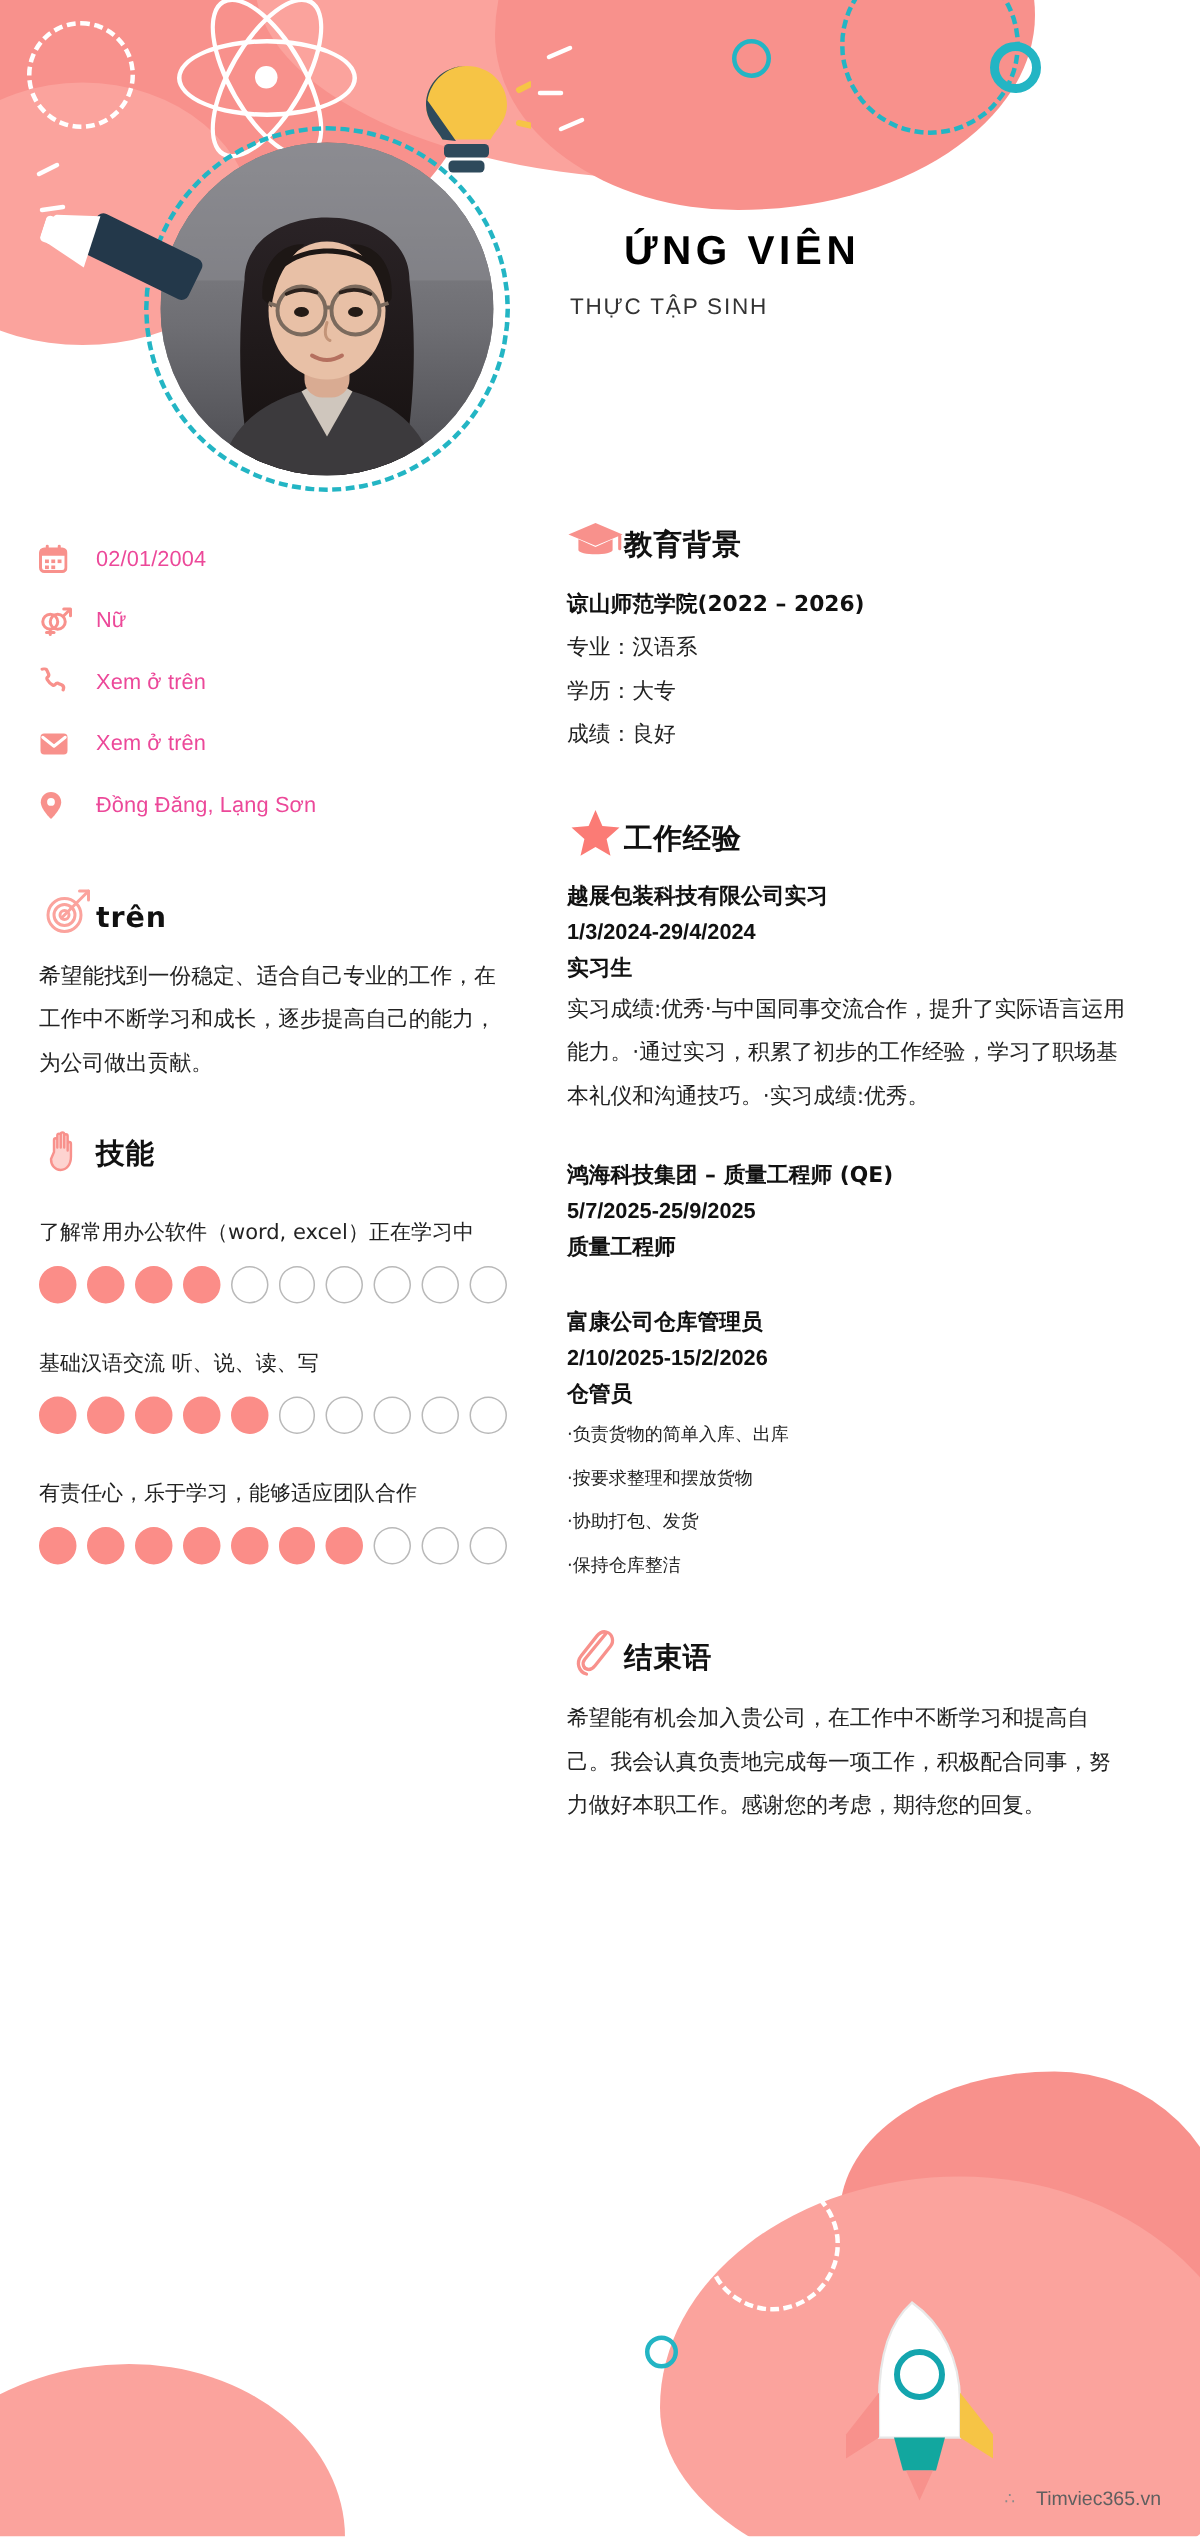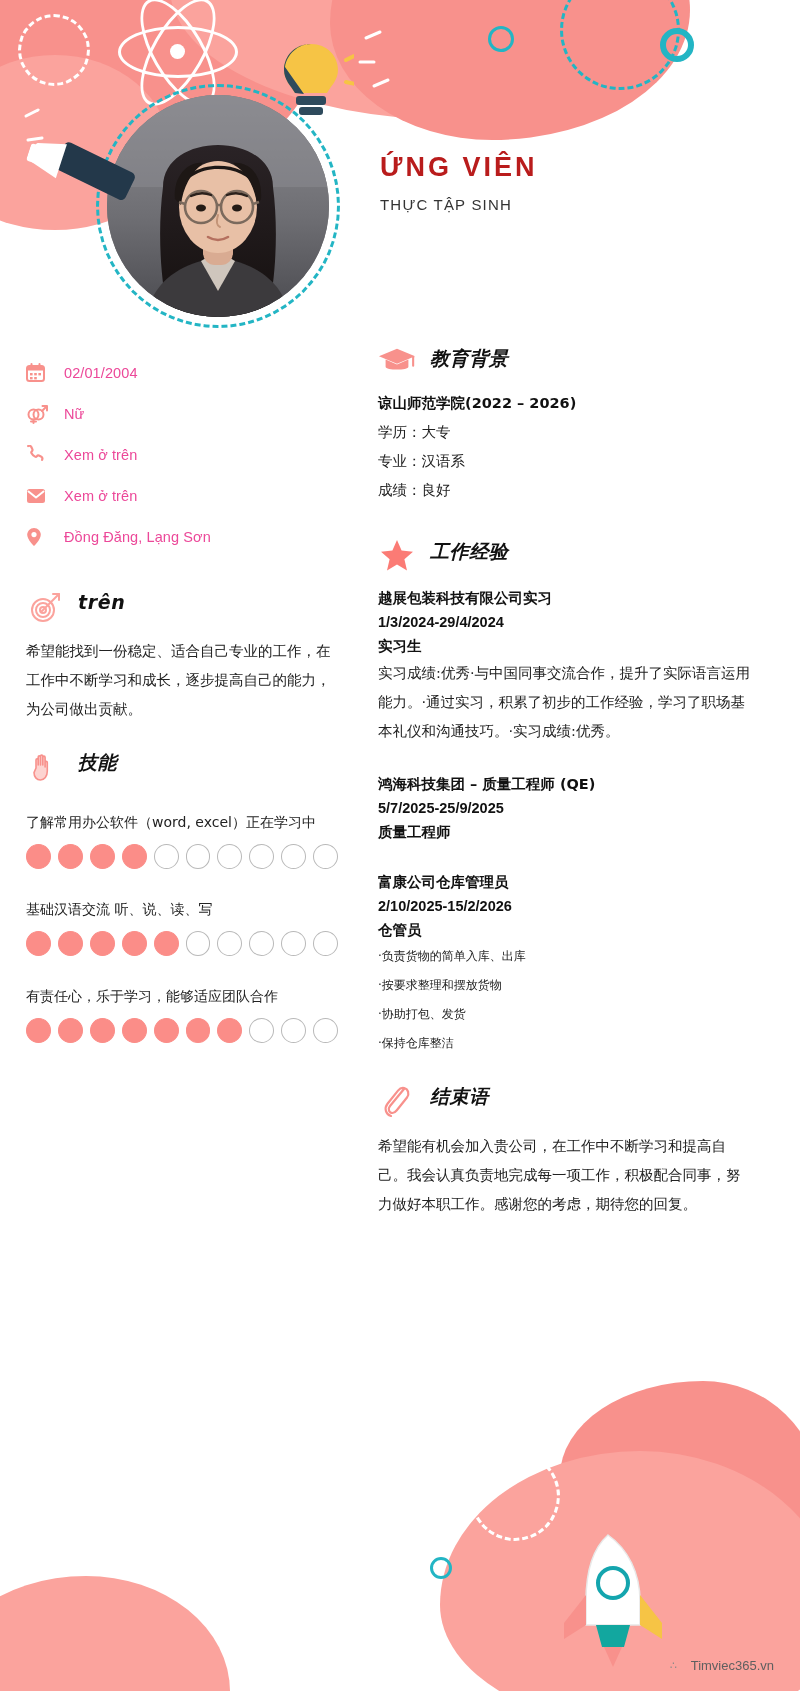--- a/index.html
+++ b/index.html
@@ -81,21 +81,21 @@
 
   .col-left { position: absolute; left: 26px; top: 352px; width: 312px; }
   .col-right { position: absolute; left: 378px; top: 346px; width: 372px; }
 
   
   .contact-row { display: flex; align-items: center; height: 41px; }
   .contact-ico { width: 38px; flex: 0 0 38px; display: flex; align-items: center; justify-content: flex-start; color: #f8918c; }
   .contact-txt { font-size: 14.5px; color: #ec4899; letter-spacing: .1px; }
 
   
-  .sec-head { display: flex; align-items: flex-start; gap: 14px; margin-top: 26px; margin-bottom: 14px; font-style: italic; }
+  .sec-head { display: flex; align-items: flex-end; margin-top: 26px; margin-bottom: 14px; }
   .sec-ico { width: 38px; flex: 0 0 38px; display: flex; align-items: center; justify-content: center; }
   .sec-title { font-size: 19px; font-weight: bold; letter-spacing: .6px; color: #111; }
   .sec-title.cn { font-family: "DejaVu Sans", "Liberation Sans", sans-serif; }
 
   .body-txt {
     font-size: 14.5px; line-height: 29px; color: #222;
     font-family: "DejaVu Sans", "Liberation Sans", sans-serif;
   }
 
   
@@ -117,21 +117,21 @@
     font-family: "DejaVu Sans", "Liberation Sans", sans-serif; }
   .bullet { font-size: 12px; line-height: 29px; color: #222;
     font-family: "DejaVu Sans", "Liberation Sans", sans-serif; }
 
   .edu-line { font-size: 14.5px; line-height: 29px; color: #222;
     font-family: "DejaVu Sans", "Liberation Sans", sans-serif; }
   .edu-school { font-size: 14.5px; font-weight: bold; line-height: 26px; color: #111;
     font-family: "DejaVu Sans", "Liberation Sans", sans-serif; margin-bottom: 2px; }
 
   .name-block { position: absolute; left: 380px; top: 152px; z-index: 6; }
-  .name { font-size: 27px; font-weight: bold; letter-spacing: 3px; color: #b91c1c; }
+  .name { font-size: 27px; font-weight: bold; letter-spacing: 3px; color: #000000; margin-left: 36px; }
   .subtitle { font-size: 15px; letter-spacing: 1.2px; color: #333; margin-top: 13px; }
 
   
   .brand {
     position: absolute; right: 26px; bottom: 18px; z-index: 8;
     display: flex; align-items: center; gap: 7px;
     font-size: 13px; color: #5f5f5f;
   }
   .brand-dots { display: inline-block; width: 14px; color: #8a8a8a; font-size: 11px; }
 
@@ -405,22 +405,22 @@
       <svg width="40" height="30" viewBox="0 0 40 30">
           <path d="M20 2 L39 10 L20 18 L1 10 Z" fill="#f8918c"></path>
           <path d="M8 13.5 L8 21 C8 25 32 25 32 21 L32 13.5 L20 18.8 Z" fill="#f8918c"></path>
           <line x1="37" y1="11" x2="37" y2="20" stroke="#f8918c" stroke-width="2.2" stroke-linecap="round"></line>
         </svg>
     </span>
     <span class="sec-title cn">教育背景</span>
   </div>
   <div>
     <div class="edu-school">谅山师范学院(2022 – 2026)</div>
+    <div class="edu-line">专业：汉语系</div>
     <div class="edu-line">学历：大专</div>
-    <div class="edu-line">专业：汉语系</div>
     <div class="edu-line">成绩：良好</div>
   </div>
 
   <div class="sec-head" style="margin-top:34px;">
     <span class="sec-ico">
       <svg width="34" height="33" viewBox="0 0 34 33">
           <polygon points="17,1 21.6,11.6 33,12.7 24.4,20.3 27,31.5 17,25.6 7,31.5 9.6,20.3 1,12.7 12.4,11.6" fill="#fb7b75"></polygon>
         </svg>
     </span>
     <span class="sec-title cn">工作经验</span>

